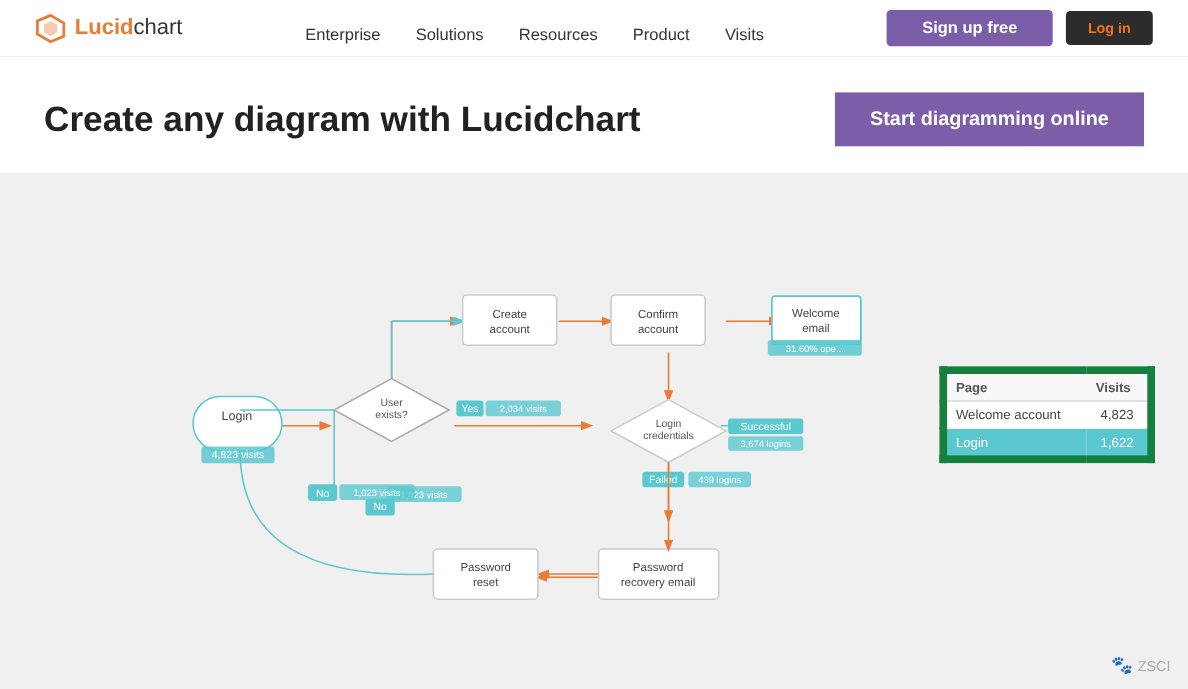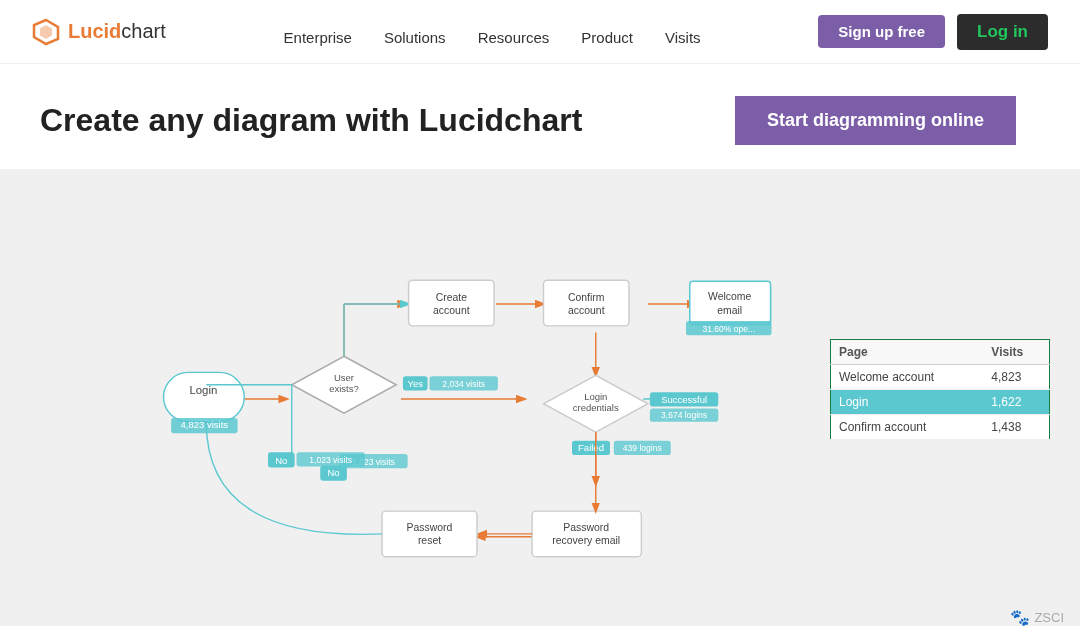--- a/index.html
+++ b/index.html
@@ -1,43 +1,43 @@
 <!DOCTYPE html>
 <html><head>
   <meta charset="utf-8">
   <style>
     * { box-sizing: border-box; margin: 0; padding: 0; }
     body { font-family: -apple-system, BlinkMacSystemFont, 'Segoe UI', Arial, sans-serif; background: #fff; width: 1080px; }
 
     
     nav {
       display: flex; align-items: center; justify-content: space-between;
-      padding: 0 32px; height: 64px; background: #fff;
+      padding: 0 32px; height: 52px; background: #fff;
       border-bottom: 1px solid #eee;
     }
     .nav-logo { display: flex; align-items: center; gap: 8px; }
     .logo-icon { width: 28px; height: 28px; }
     .logo-text { font-size: 20px; font-weight: 400; color: #333; }
     .logo-text span { font-weight: 700; color: #e87b35; }
     .nav-links { display: flex; align-items: center; gap: 32px; }
     .nav-link { font-size: 15px; color: #333; text-decoration: none; cursor: pointer; margin-top: 11px; }
     .nav-actions { display: flex; align-items: center; gap: 12px; }
     .btn-signup {
       background: #7B5EA7; color: #fff; border: none; border-radius: 4px;
-      padding: 8px 20px; font-size: 15px; font-weight: 600; cursor: pointer;
+      padding: 8px 32px; font-size: 15px; font-weight: 600; cursor: pointer;
     }
     .btn-login {
-      background: #2c2c2c; color: #22c55e; border: none; border-radius: 4px;
-      padding: 8px 20px; font-size: 17px; font-weight: 600; cursor: pointer;
+      background: #2c2c2c; color: #f97316; border: none; border-radius: 4px;
+      padding: 8px 20px; font-size: 13px; font-weight: 600; cursor: pointer;
     }
 
     
     .hero {
       display: flex; align-items: center; justify-content: space-between;
-      padding: 32px 64px 24px 40px; background: #fff;
+      padding: 32px 40px 24px 40px; background: #fff;
     }
     .hero-title { font-size: 32px; font-weight: 700; color: #222; }
     .btn-start {
       background: #7B5EA7; color: #fff; border: none; border-radius: 0;
       padding: 14px 32px; font-size: 18px; font-weight: 600; cursor: pointer;
       white-space: nowrap;
     }
 
     
     .diagram-section {
@@ -45,31 +45,31 @@
       min-height: 460px; position: relative;
     }
     .diagram-container {
       display: flex; gap: 20px; align-items: flex-start;
       max-width: 1020px; margin: 0 auto;
     }
     .diagram-area { flex: 1; position: relative; height: 380px; }
 
     
     .data-table {
-      width: 220px; background: #fff; border: 1px solid #15803d;
+      width: 196px; background: #fff; border: 7px solid #15803d;
       font-size: 12px; border-collapse: collapse; flex-shrink: 0;
       align-self: center; margin-top: -20px; padding-left: 28px;
     }
     .data-table th {
       background: #f8f8f8; text-align: left; padding: 5px 8px;
       border-bottom: 1px solid #ccc; font-weight: 600; color: #555;
     }
     .data-table td { padding: 5px 8px; border-bottom: 1px solid #eee; color: #444; }
     .data-table tr.highlight td { background: #5bc8d0; color: #fff; }
-    .data-table td:last-child { text-align: left; }
+    .data-table td:last-child { text-align: center; }
 
     
     .flowchart-svg { width: 100%; height: 100%; }
 
     
     .watermark {
       position: absolute; bottom: 12px; right: 16px;
       font-size: 13px; color: #aaa; display: flex; align-items: center; gap: 4px;
     }
   </style>
@@ -232,24 +232,20 @@
       </thead>
       <tbody id="table-body">
           <tr>
             <td>Welcome account</td>
             <td>4,823</td>
           </tr>
           <tr class="highlight">
             <td>Login</td>
             <td>1,622</td>
           </tr>
-          <tr>
-            <td>Confirm account</td>
-            <td>1,438</td>
-          </tr>
         </tbody>
     </table>
 
   </div>
 
   <div class="watermark">
     <span style="font-size:16px">🐾</span>
     <span>ZSCI</span>
   </div>
 </div>

